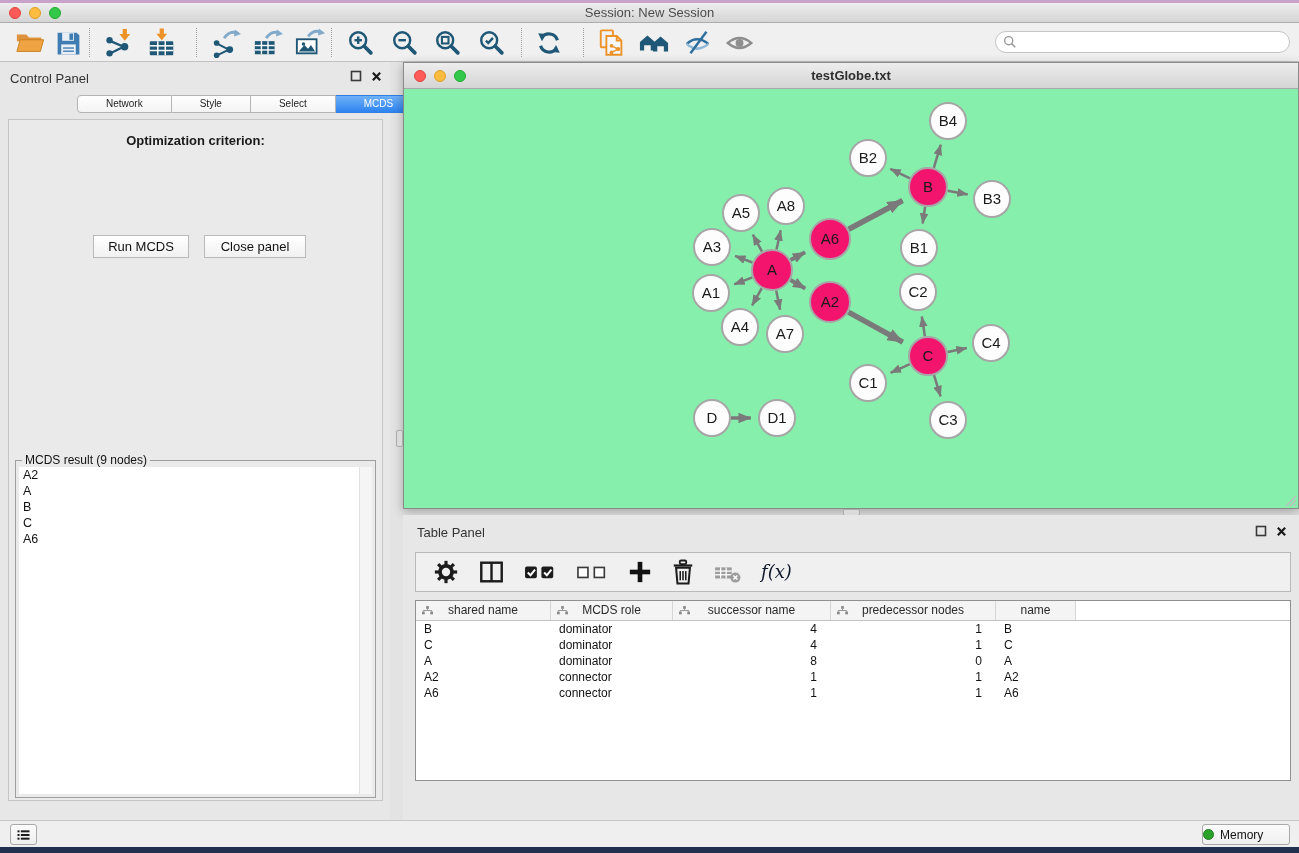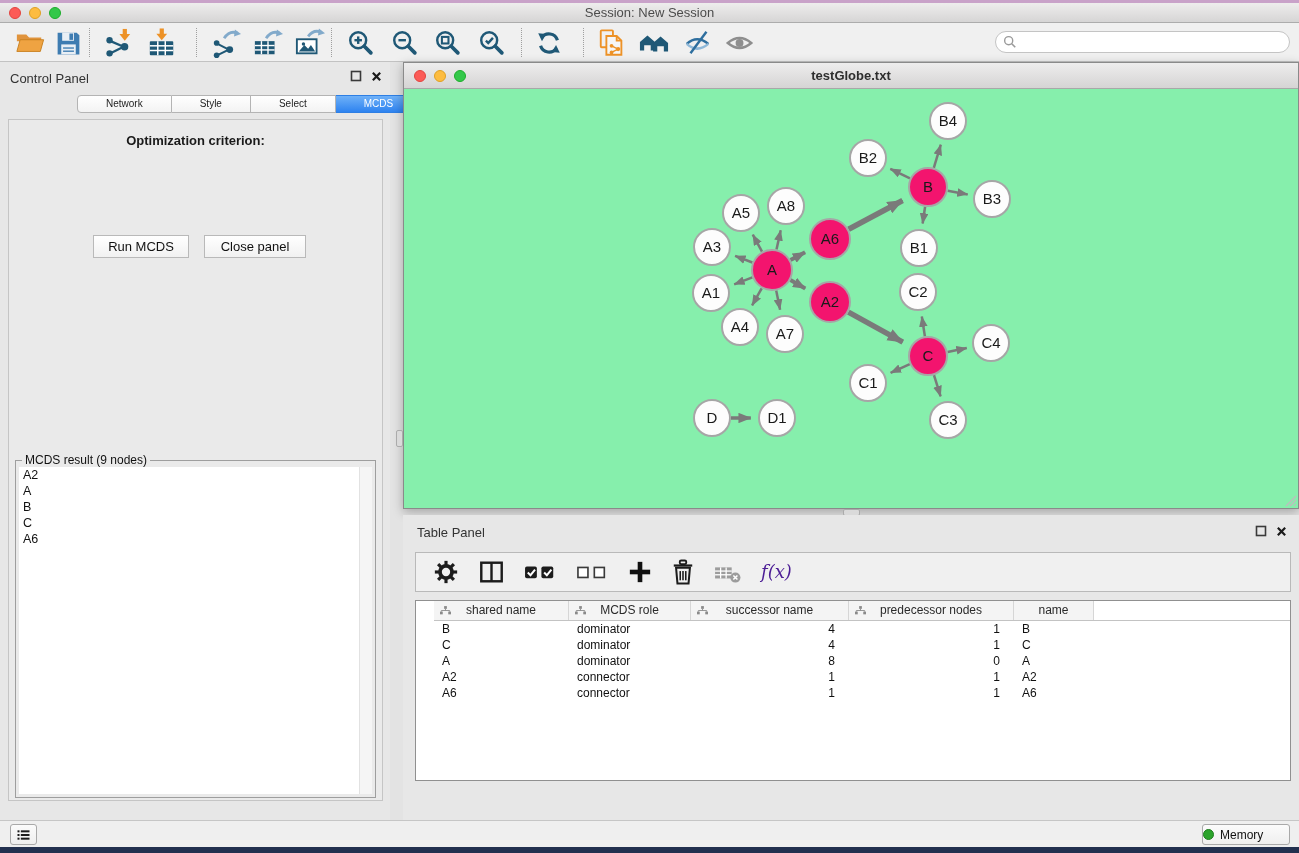--- a/index.html
+++ b/index.html
@@ -129,24 +129,24 @@
   
   #table-panel { left:403px; top:515px; width:896px; height:305px; background:#E7E7E7; }
   #tp-header { left:14px; top:10px; }
   #tp-icons { right:12px; top:10px; }
   #tp-toolbar {
     position:absolute; left:12px; top:37px; width:876px; height:40px;
     background:#F0F0F0; border:1px solid #B9B9B9;
     display:flex; align-items:center; gap:19px; padding-left:17px;
   }
   .tpbtn { display:flex; align-items:center; justify-content:center; }
-  #fx-label { font-family:"DejaVu Serif", serif; font-style:italic; font-size:18px; color:#4c1d95; margin-top:-2px; }
+  #fx-label { font-family:"DejaVu Serif", serif; font-style:italic; font-size:18px; color:#0f172a; margin-top:-2px; }
   #data-table {
     position:absolute; left:12px; top:85px; width:876px; height:181px;
-    background:#fff; border:1px solid #909090;padding-left:18px;
+    background:#fff; border:1px solid #909090;
   }
   #table-header { display:flex; height:20px; border-bottom:1px solid #C3C3C3; }
   .th {
     position:relative; background:#F4F4F4; border-right:1px solid #D6D6D6;
     font-size:12px; color:#2A2A2A; text-align:center; line-height:19px;
   }
   .th .sort-ico { position:absolute; left:6px; top:5px; }
   .tr { display:flex; height:16px; }
   .td { font-size:12px; color:#111; line-height:16px; padding:0 8px; white-space:nowrap; }
   .td.right { text-align:right; padding-right:14px; }

